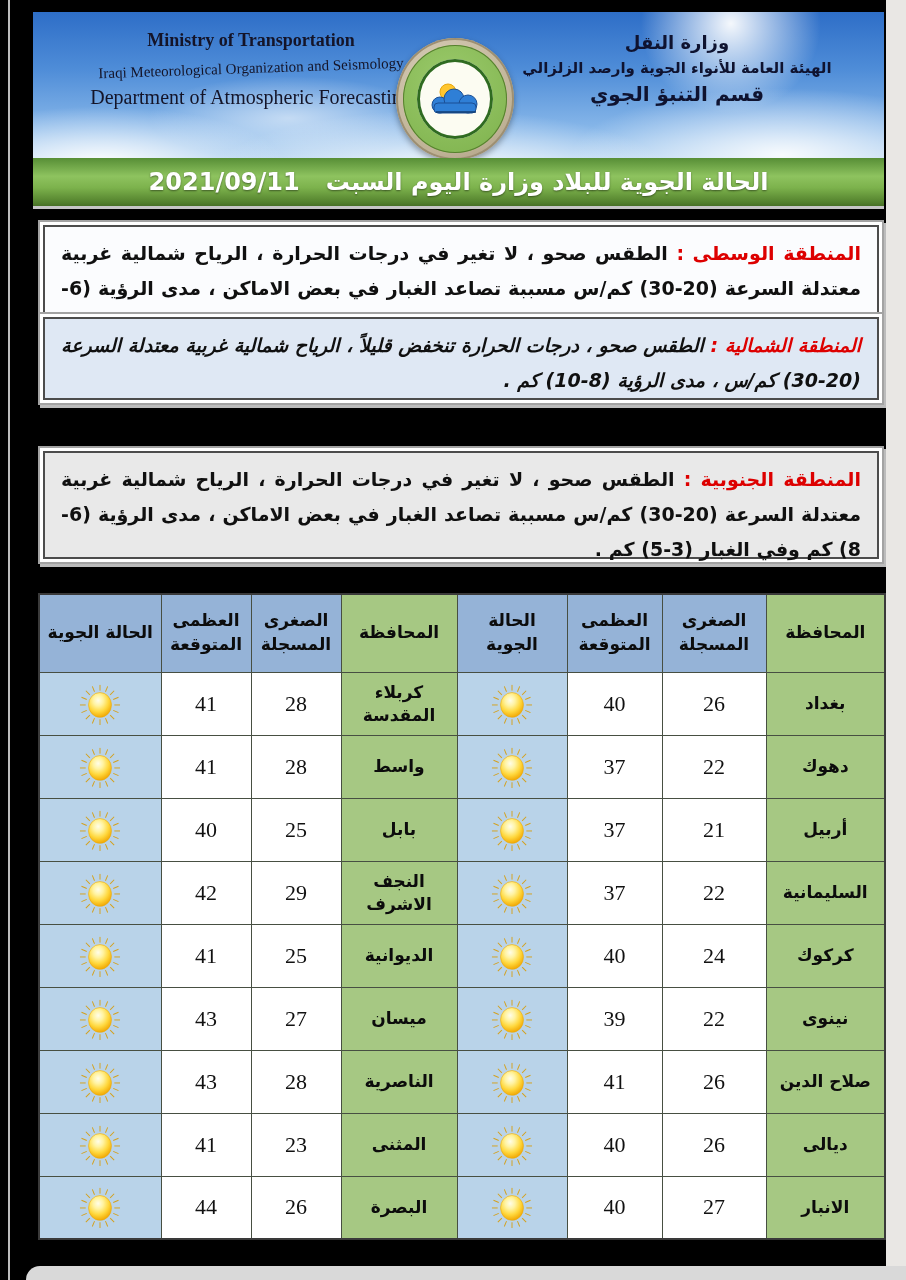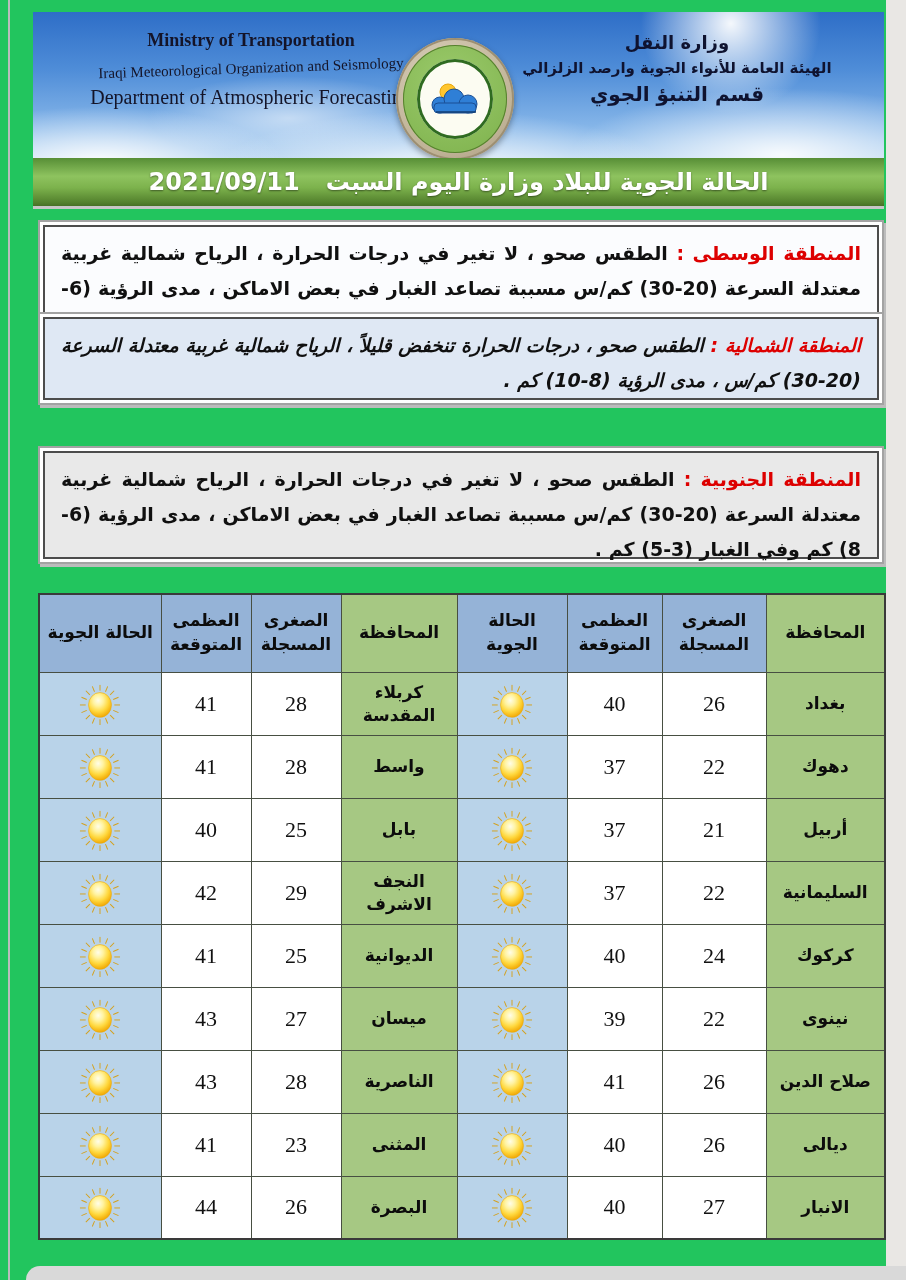--- a/index.html
+++ b/index.html
@@ -1,16 +1,16 @@
 <!DOCTYPE html>
 <html lang="ar"><head>
 <meta charset="utf-8">
 <style>
   html,body{margin:0;padding:0;background:#ffffff;}
-  #page{position:relative;width:906px;height:1280px;background:#22c55e;overflow:hidden;
+  #page{position:relative;width:906px;height:1280px;background:#000000;overflow:hidden;
         font-family:"DejaVu Sans",sans-serif;}
   
   .edge-left{position:absolute;left:8px;top:0;width:2px;height:1280px;background:#bcbcbc;}
   .edge-right{position:absolute;right:0;top:0;width:20px;height:1280px;background:#e9e7e4;}
   .edge-bottom{position:absolute;left:26px;right:0;bottom:0;height:14px;background:#d9d9d9;
                border-top-left-radius:14px;}
   
   .sky{position:absolute;left:33px;top:12px;width:851px;height:193px;overflow:hidden;
        background:
         radial-gradient(circle 150px at 82% 6%, rgba(255,255,255,.95), rgba(255,255,255,0) 60%),

